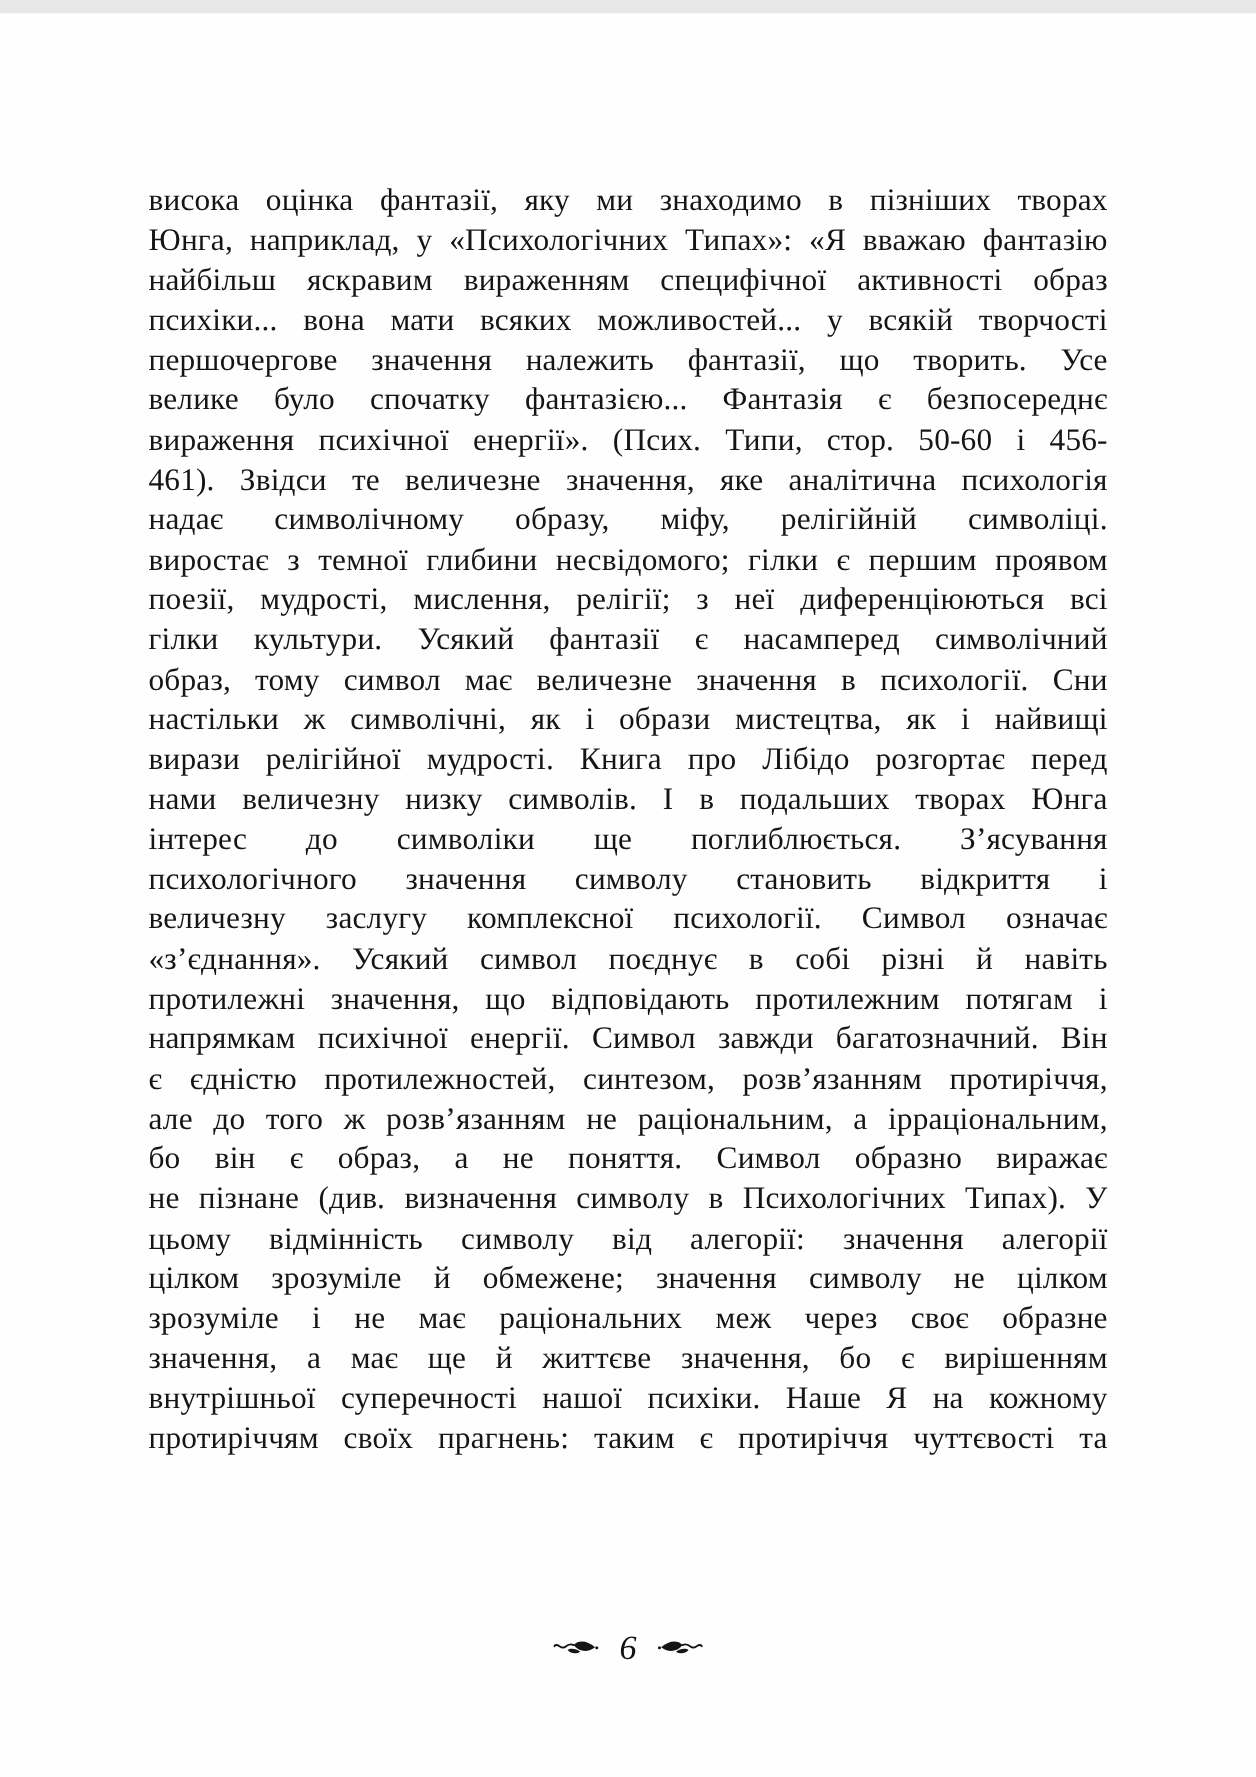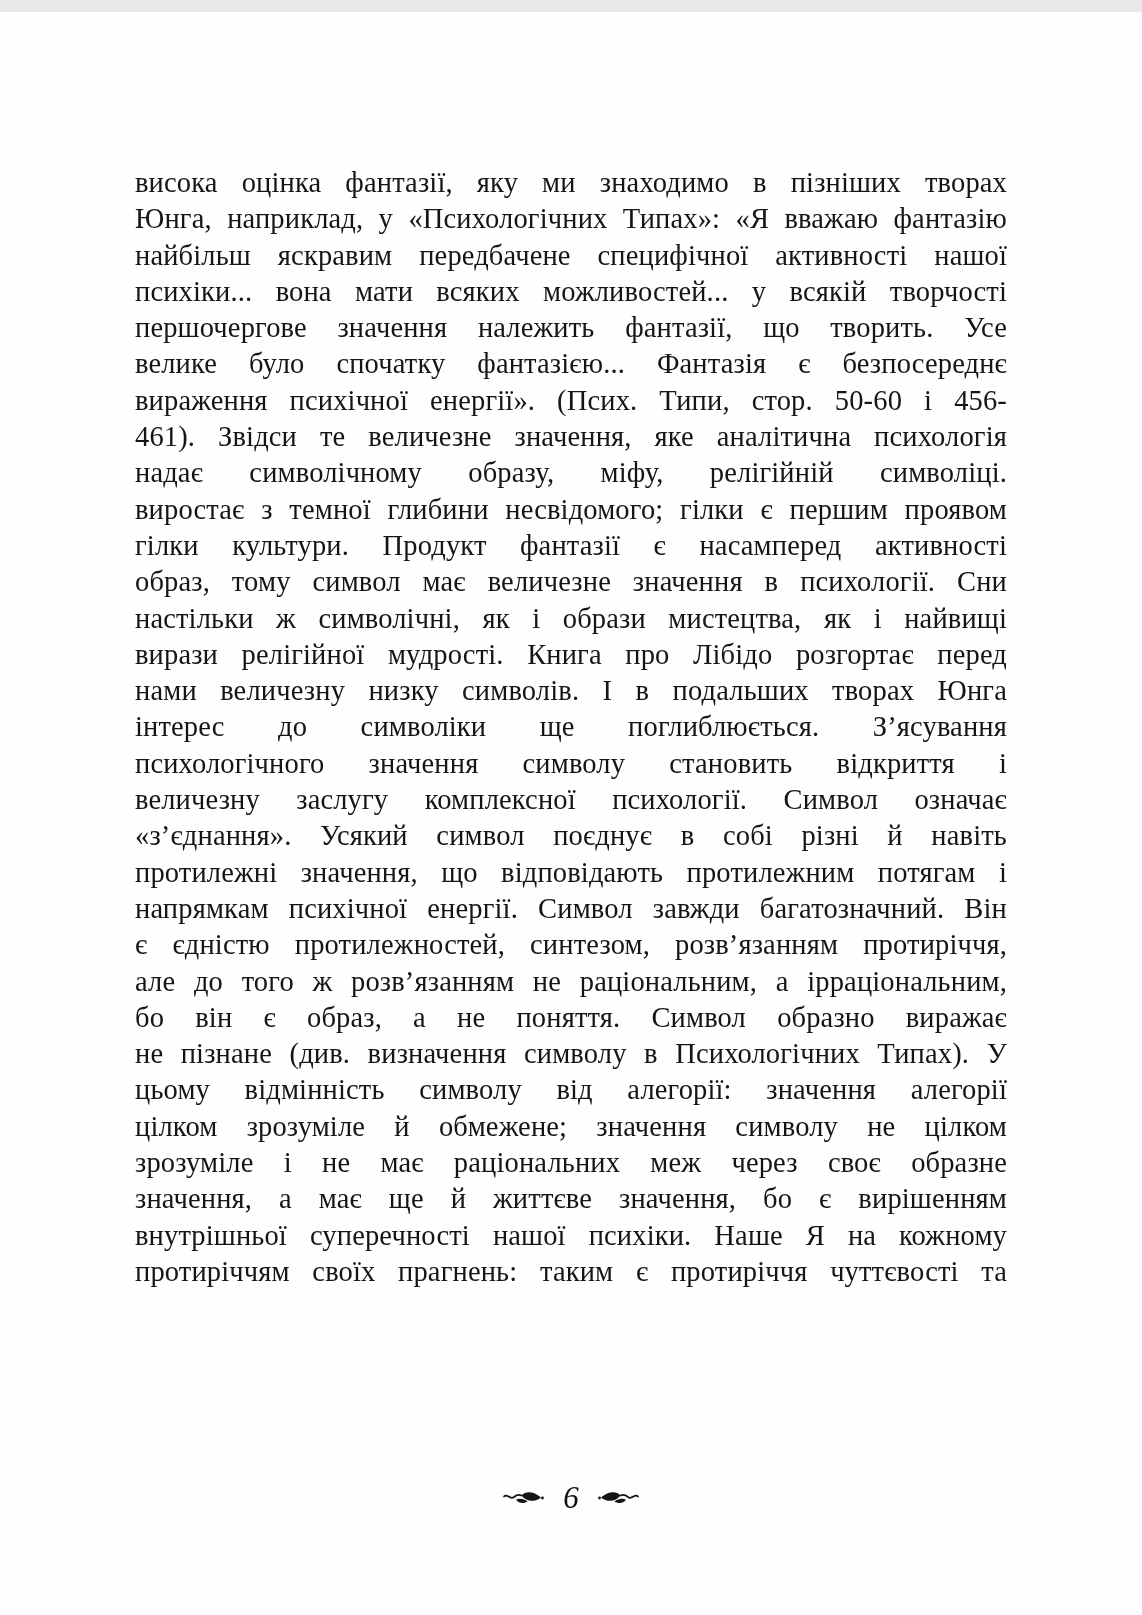--- a/index.html
+++ b/index.html
@@ -61,29 +61,30 @@
 </style>
 </head>
 <body>
 
 <div class="page">
 
   <div class="text-block" id="text-block">
 
   <div class="line">висока оцінка фантазії, яку ми знаходимо в пізніших творах</div>
       <div class="line">Юнга, наприклад, у «Психологічних Типах»: «Я вважаю фантазію</div>
-      <div class="line">найбільш яскравим передбачене специфічної активності нашої</div>
+      <div class="line">найбільш яскравим вираженням специфічної активності образ</div>
       <div class="line">психіки... вона мати всяких можливостей... у всякій творчості</div>
       <div class="line">першочергове значення належить фантазії, що творить. Усе</div>
       <div class="line">велике було спочатку фантазією... Фантазія є безпосереднє</div>
       <div class="line">вираження психічної енергії». (Псих. Типи, стор. 50-60 і 456-</div>
       <div class="line">461). Звідси те величезне значення, яке аналітична психологія</div>
       <div class="line">надає символічному образу, міфу, релігійній символіці.</div>
       <div class="line">виростає з темної глибини несвідомого; гілки є першим проявом</div>
-      <div class="line">гілки культури. Продукт фантазії є насамперед активності</div>
+      <div class="line">поезії, мудрості, мислення, релігії; з неї диференціюються всі</div>
+      <div class="line">гілки культури. Усякий фантазії є насамперед символічний</div>
       <div class="line">образ, тому символ має величезне значення в психології. Сни</div>
       <div class="line">настільки ж символічні, як і образи мистецтва, як і найвищі</div>
       <div class="line">вирази релігійної мудрості. Книга про Лібідо розгортає перед</div>
       <div class="line">нами величезну низку символів. І в подальших творах Юнга</div>
       <div class="line">інтерес до символіки ще поглиблюється. З’ясування</div>
       <div class="line">психологічного значення символу становить відкриття і</div>
       <div class="line">величезну заслугу комплексної психології. Символ означає</div>
       <div class="line">«з’єднання». Усякий символ поєднує в собі різні й навіть</div>
       <div class="line">протилежні значення, що відповідають протилежним потягам і</div>
       <div class="line">напрямкам психічної енергії. Символ завжди багатозначний. Він</div>

